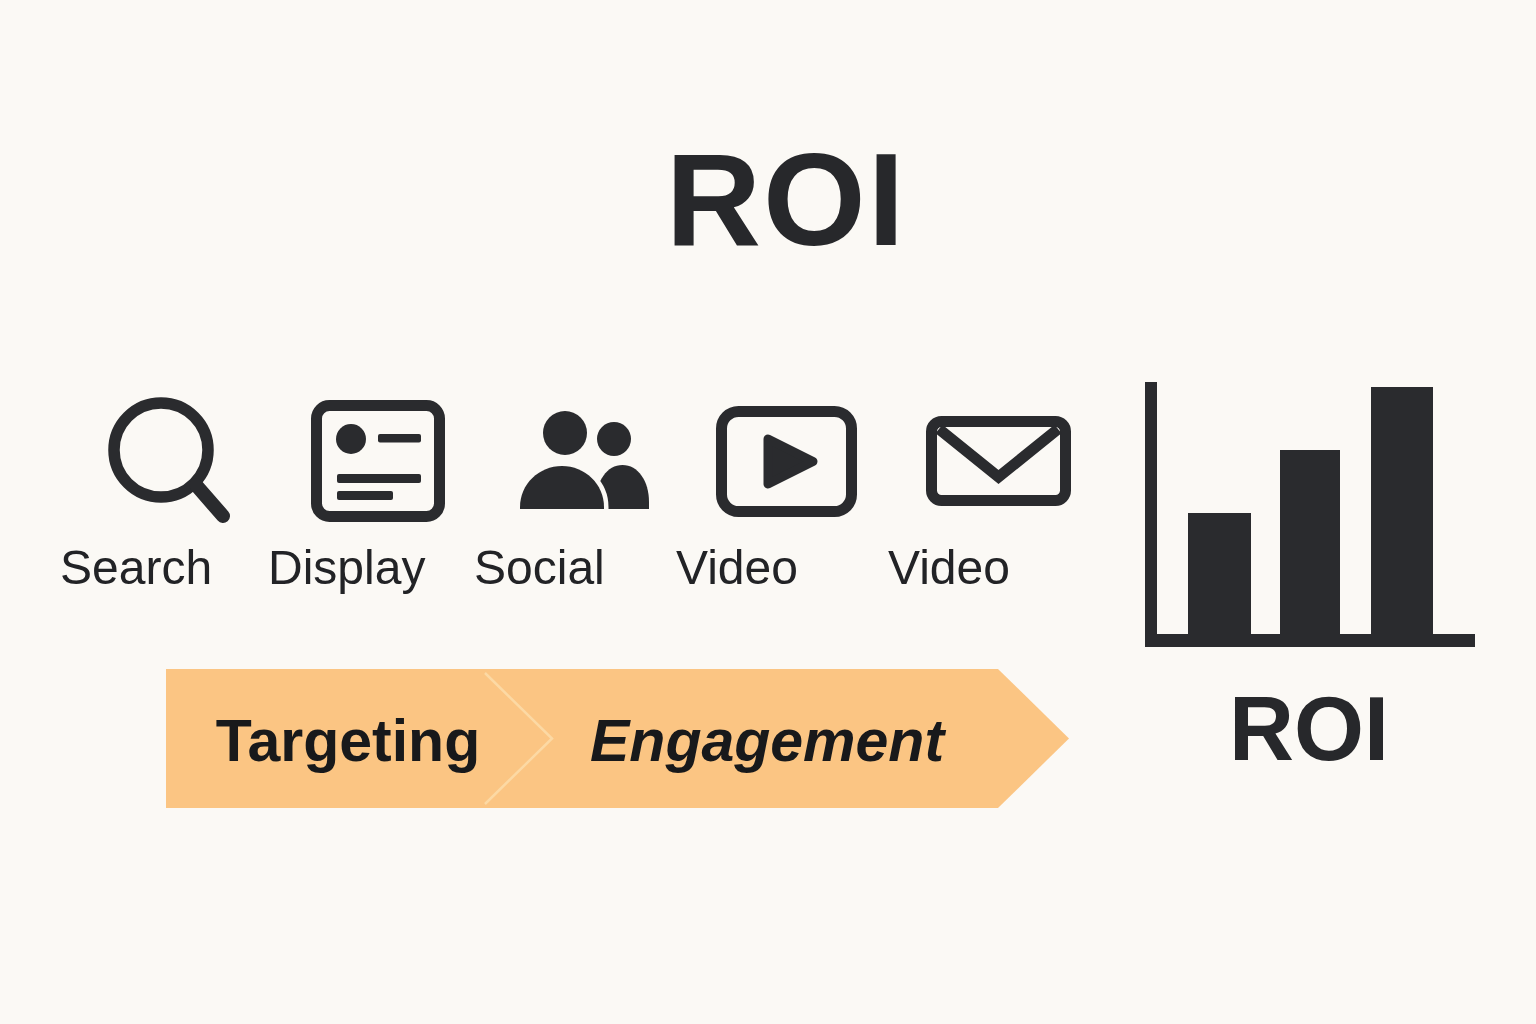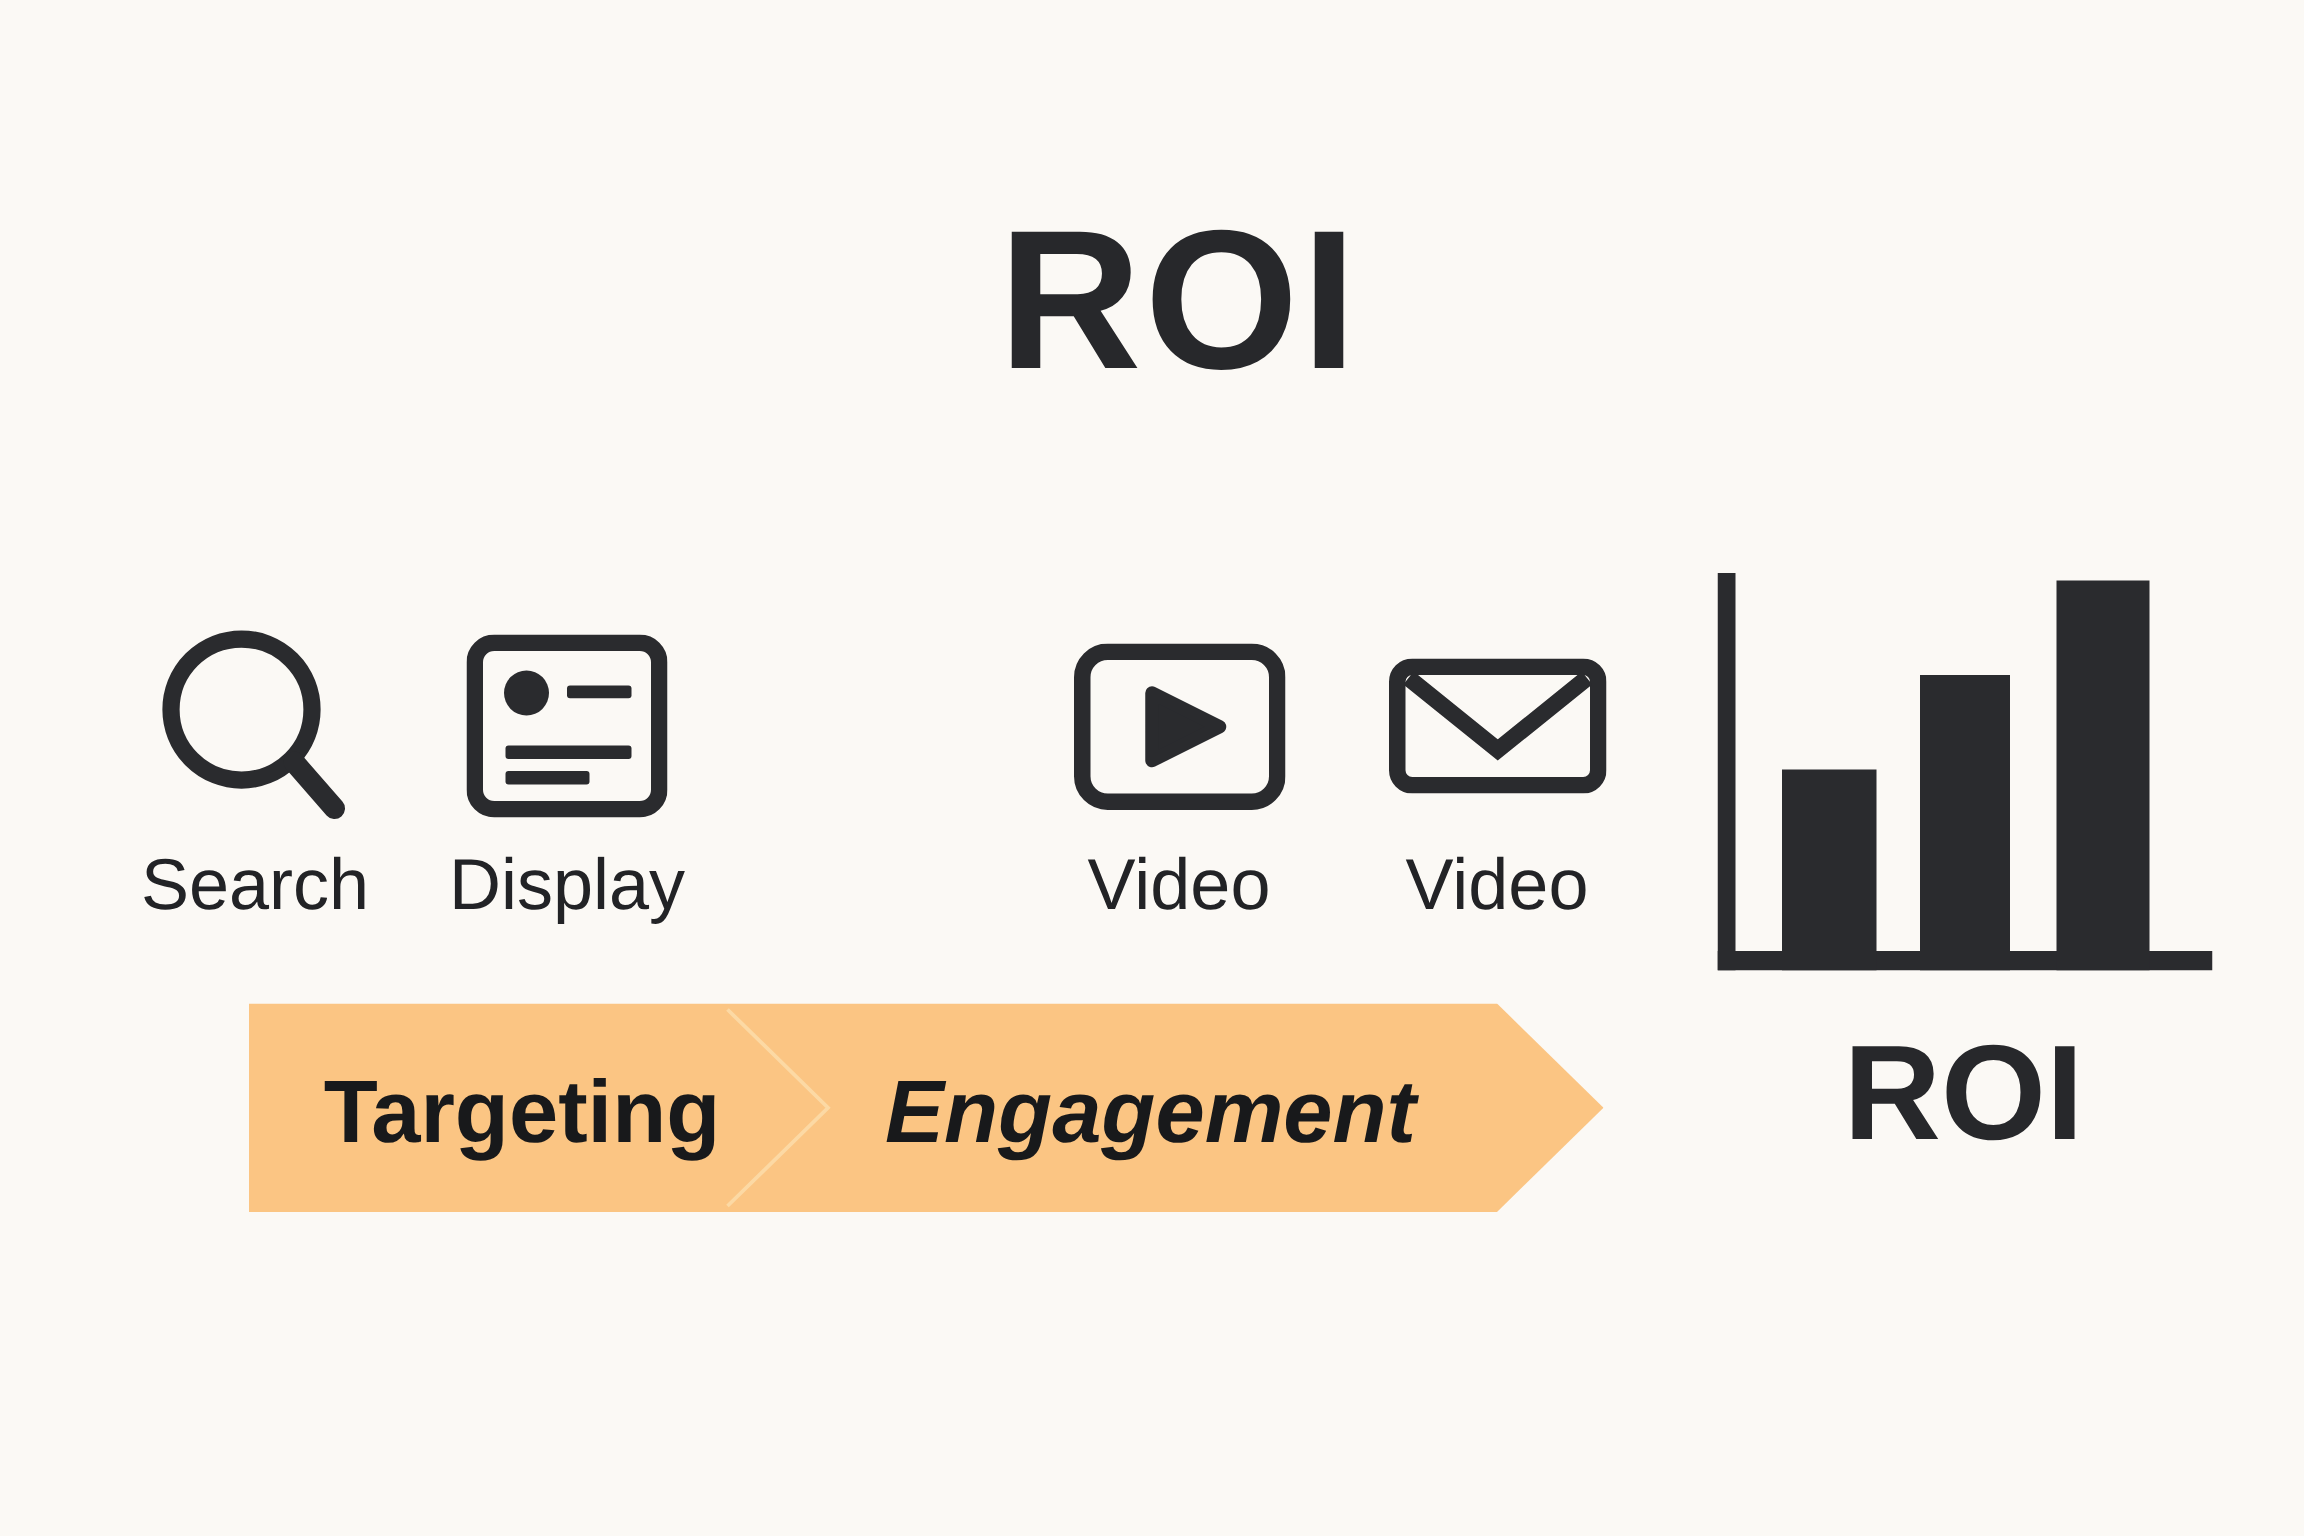--- a/index.html
+++ b/index.html
@@ -12,22 +12,22 @@
   .canvas{position:relative;width:1536px;height:1024px;background:#FBF9F5;margin-left:18px;}
 
   .page-title{
     position:absolute;left:0;top:134px;width:1536px;
     text-align:center;
     font-size:132px;font-weight:800;letter-spacing:2px;
     color:#27282B;line-height:1;
   }
 
   .channel{
-    position:absolute;top:421px;width:220px;height:210px;
-    display:flex;flex-direction:column;align-items:center;
+    position:absolute;top:398px;width:220px;height:210px;
+    display:flex;flex-direction:column;align-items:flex-start;
   }
   .channel .icon-slot{
     height:126px;width:100%;
     display:flex;align-items:center;justify-content:center;
   }
   .channel .channel-label{
     margin-top:18px;
     font-size:48px;font-weight:400;color:#222326;line-height:1.1;
     text-align:center;white-space:nowrap;
   }
@@ -77,20 +77,32 @@
         <rect x="5.5" y="5.5" width="123" height="111" rx="13" fill="none" stroke="#2A2B2E" stroke-width="11"></rect>
         <circle cx="40" cy="39" r="15" fill="#2A2B2E"></circle>
         <rect x="67" y="34" width="43" height="8.5" rx="2" fill="#2A2B2E"></rect>
         <rect x="26" y="74" width="84" height="9" rx="2" fill="#2A2B2E"></rect>
         <rect x="26" y="91" width="56" height="9" rx="2" fill="#2A2B2E"></rect>
       </svg>
     </div>
     <div class="channel-label">Display</div>
   </div>
 
+  <div class="channel ch-social">
+    <div class="icon-slot">
+      <svg width="132" height="103" viewBox="0 0 132 103">
+        <circle cx="96" cy="29" r="17" fill="#2A2B2E"></circle>
+        <path d="M78 99 L78 92 C78 71 89 55 104.5 55 C120 55 131 71 131 92 L131 99 Z" fill="#2A2B2E"></path>
+        <path d="M2 99 L2 97 C2 74 21 56 44 56 C67 56 86 74 86 97 L86 99 Z" fill="none" stroke="#FBF9F5" stroke-width="9"></path>
+        <path d="M2 99 L2 97 C2 74 21 56 44 56 C67 56 86 74 86 97 L86 99 Z" fill="#2A2B2E"></path>
+        <circle cx="47" cy="23" r="22" fill="#2A2B2E"></circle>
+      </svg>
+    </div>
+    <div class="channel-label">Social</div>
+  </div>
 
   <div class="channel ch-video">
     <div class="icon-slot">
       <svg width="141" height="111" viewBox="0 0 141 111">
         <rect x="5.5" y="5.5" width="130" height="100" rx="17" fill="none" stroke="#2A2B2E" stroke-width="11"></rect>
         <path d="M52 33 L97 55.5 L52 78 Z" fill="#2A2B2E" stroke="#2A2B2E" stroke-width="9" stroke-linejoin="round"></path>
       </svg>
     </div>
     <div class="channel-label">Video</div>
   </div>

